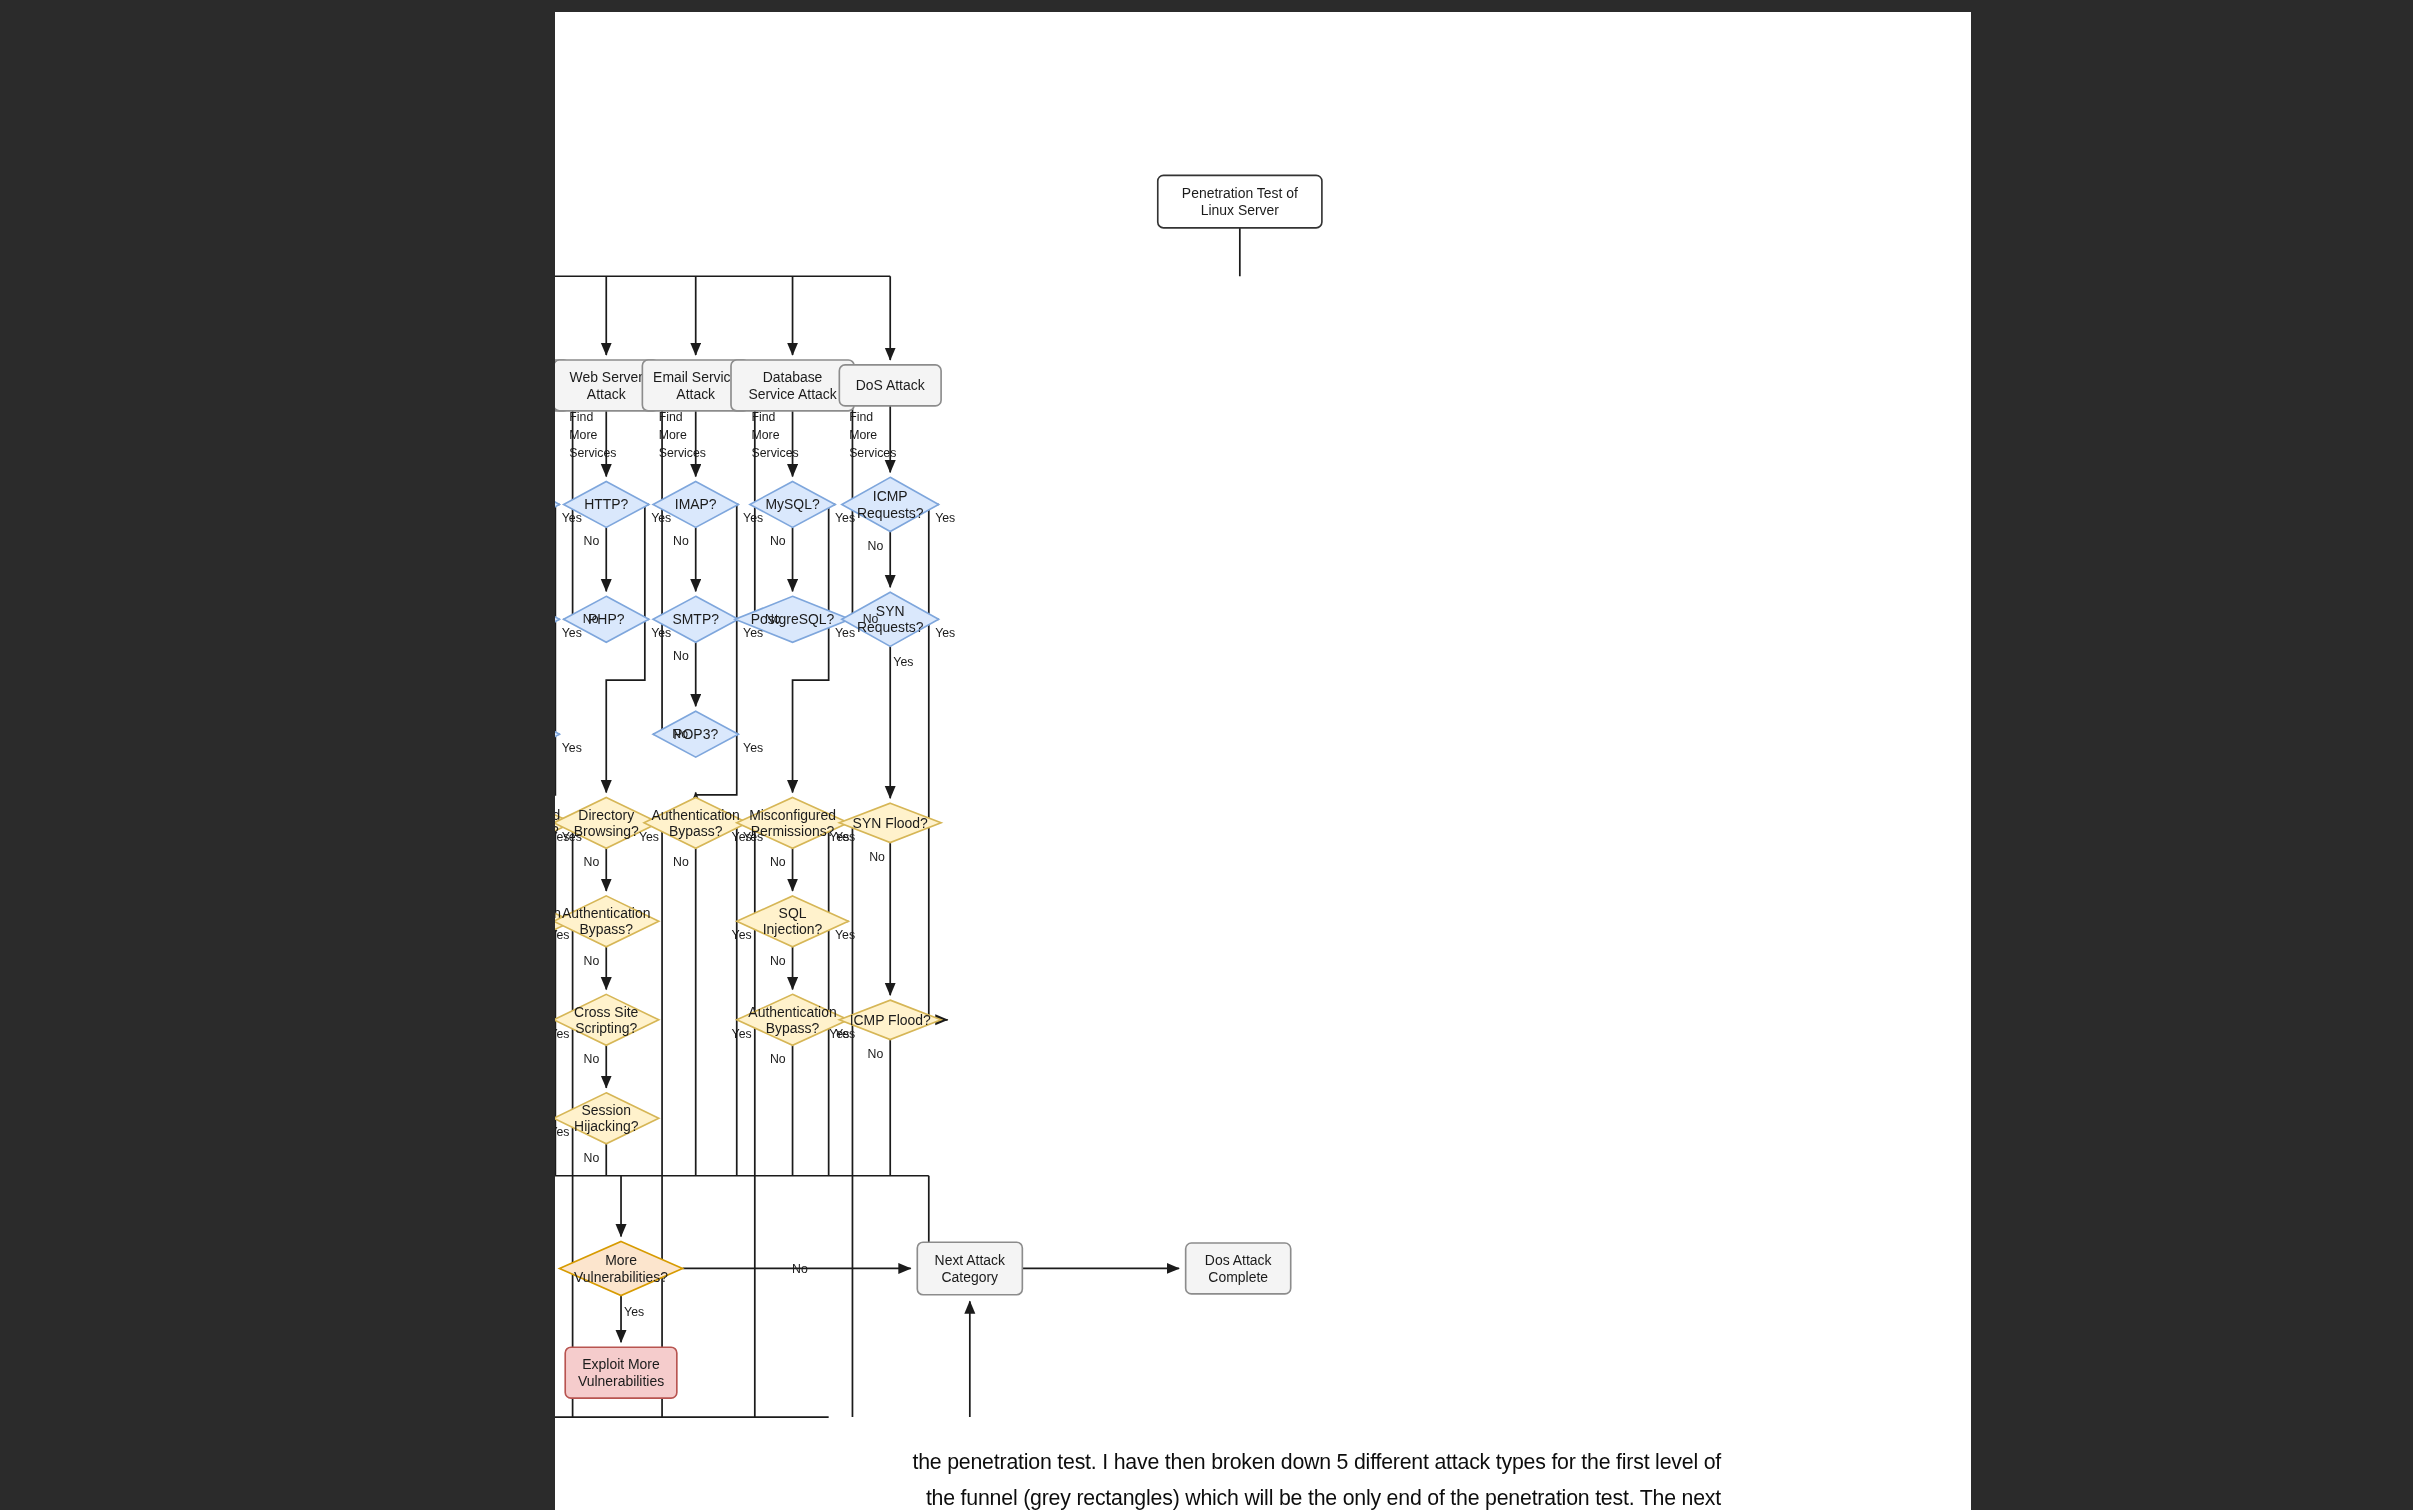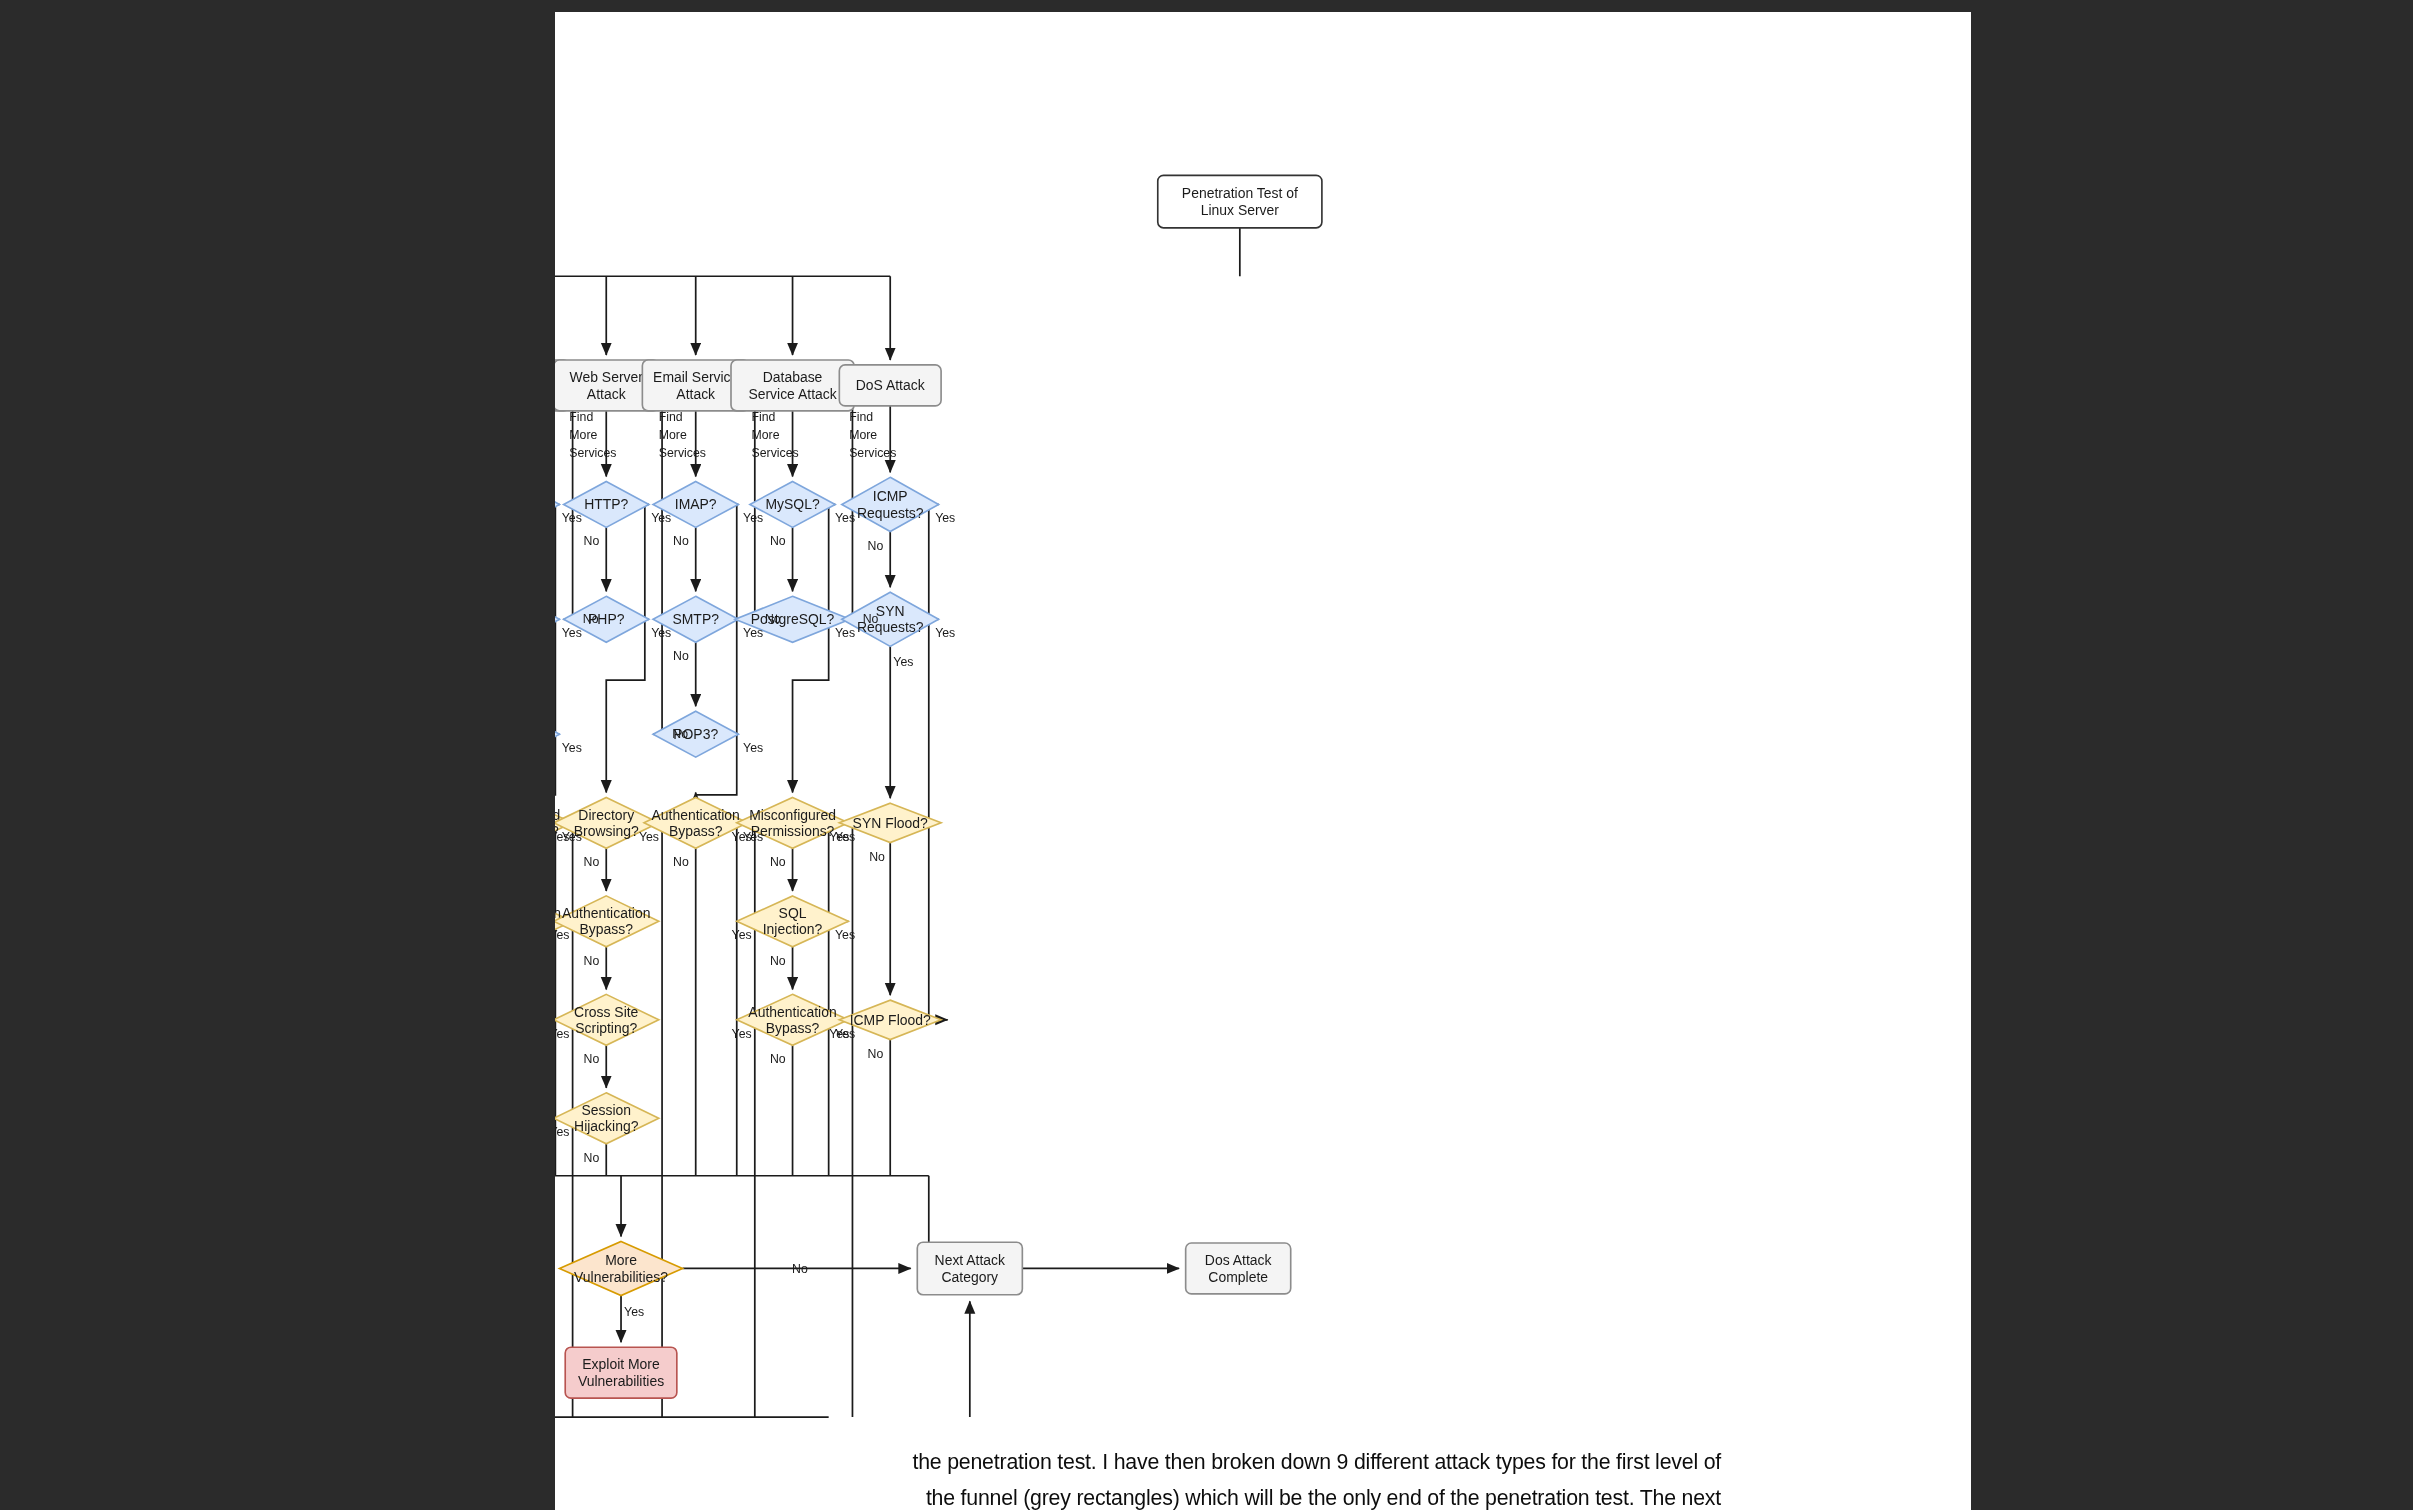--- a/index.html
+++ b/index.html
@@ -413,18 +413,18 @@
         <text x="353" y="1130" class="elbl" text-anchor="middle">Yes</text>
         <text x="353" y="1250" class="elbl" text-anchor="middle">Yes</text>
         <text x="20" y="1010" class="elbl" text-anchor="middle">Yes</text>
         <text x="241" y="1010" class="elbl" text-anchor="middle">Yes</text>
         <text x="298" y="1536" class="elbl" text-anchor="middle">No</text>
         <text x="96" y="1589" class="elbl" text-anchor="middle">Yes</text>
       </g>
 </svg>
 
 <div class="cap">
-  <div>the penetration test. I have then broken down 9 different attack types for the first level of</div>
+  <div>the penetration test. I have then broken down 5 different attack types for the first level of</div>
   <div>the funnel  (grey rectangles) which will be the only end of the penetration test. The next</div>
 </div>
 
 </div>
 
 
 </body></html>

